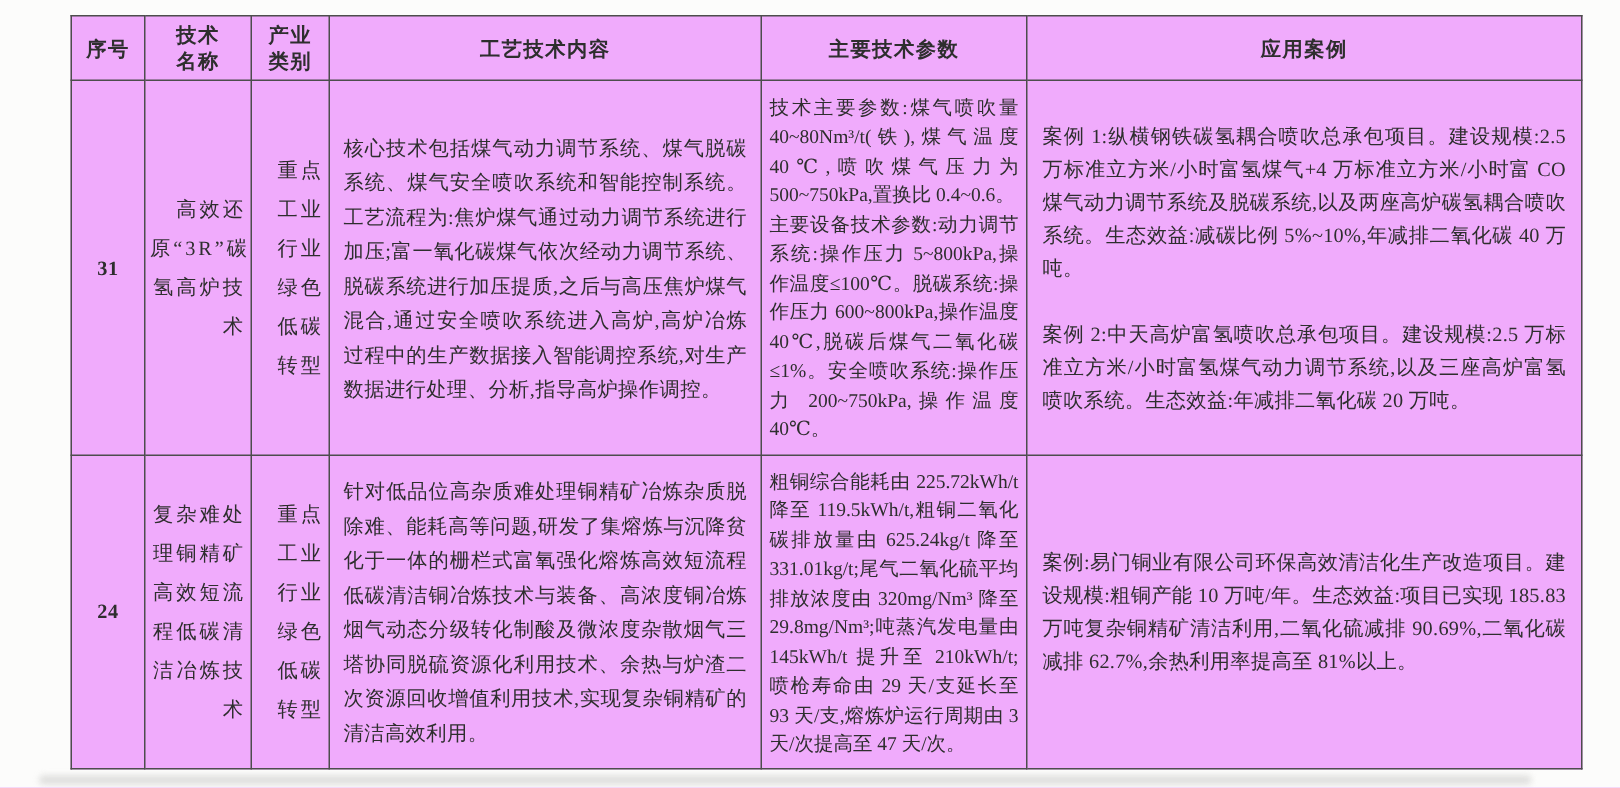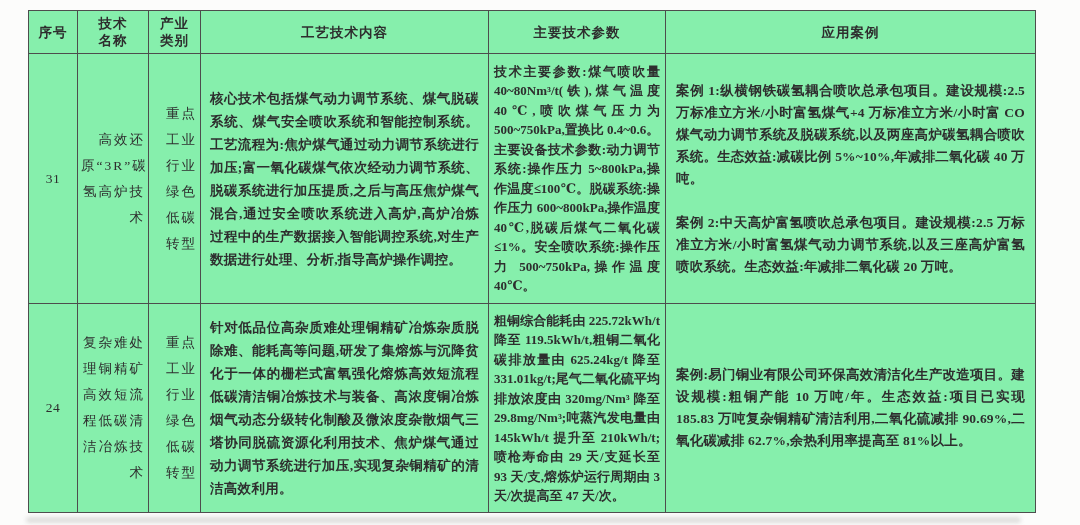--- a/index.html
+++ b/index.html
@@ -10,46 +10,46 @@
   }
   .page {
     position: relative;
     width: 1080px; height: 525px;
     background: #fcfcfb;
     overflow: hidden;
     color: #2e2e2e;
   }
   table.doc-table {
     position: absolute;
-    left: 28px; top: 10px;
+    left: 47px; top: 10px;
     width: 1007px;
     border-collapse: collapse;
     table-layout: fixed;
-    background: #86efac;
+    background: #f0abfc;
   }
   .doc-table th, .doc-table td {
     border: 1px solid #4d4d4d;
     vertical-align: middle;
     font-size: 13.5px;
     color: #2e2e2e;
     padding: 2px 6px;
     overflow: hidden;
   }
   .doc-table thead tr { height: 43px; }
   .doc-table th {
     font-weight: bold;
     text-align: center;
     white-space: pre-line;
     line-height: 17px;
     letter-spacing: 1px;
     font-size: 13.5px;
   }
   tr.row-a { height: 250px; }
   tr.row-b { height: 209px; }
-  td.c-seq  { text-align: center; letter-spacing: 0.5px; }
+  td.c-seq  { text-align: center; letter-spacing: 0.5px; font-weight: bold; }
   td.c-name, td.c-cat {
     text-align: right;
     line-height: 26px;
     letter-spacing: 2px;
     padding: 2px 3px;
   }
   td.c-proc {
     text-align: justify;
     line-height: 23px;
     padding: 4px 9px;
@@ -62,21 +62,21 @@
     font-size: 13px;
     padding: 3px 5px;
     vertical-align: middle;
   }
   td.c-case {
     text-align: justify;
     line-height: 22px;
     padding: 4px 10px;
     letter-spacing: 0.2px;
   }
-  .doc-table p { margin: 0; font-weight: bold; }
+  .doc-table p { margin: 0; }
   .case-gap { margin-top: 22px !important; }
   .scan-shadow {
     position: absolute;
     left: 26px; top: 517px;
     width: 995px; height: 6px;
     background: #d9d9d7;
     border-radius: 3px;
     filter: blur(2px);
     opacity: 0.85;
   }
@@ -109,33 +109,33 @@
     <tbody>
       <tr class="row-a">
         <td class="c-seq">31</td>
         <td class="c-name">高效还原“3R”碳氢高炉技术</td>
         <td class="c-cat">重点工业行业绿色低碳转型</td>
         <td class="c-proc">
           <p>核心技术包括煤气动力调节系统、煤气脱碳系统、煤气安全喷吹系统和智能控制系统。工艺流程为:焦炉煤气通过动力调节系统进行加压;富一氧化碳煤气依次经动力调节系统、脱碳系统进行加压提质,之后与高压焦炉煤气混合,通过安全喷吹系统进入高炉,高炉冶炼过程中的生产数据接入智能调控系统,对生产数据进行处理、分析,指导高炉操作调控。</p>
         </td>
         <td class="c-par">
           <p>技术主要参数:煤气喷吹量 40~80Nm³/t(铁),煤气温度 40℃,喷吹煤气压力为 500~750kPa,置换比 0.4~0.6。</p>
-          <p>主要设备技术参数:动力调节系统:操作压力 5~800kPa,操作温度≤100℃。脱碳系统:操作压力 600~800kPa,操作温度 40℃,脱碳后煤气二氧化碳≤1%。安全喷吹系统:操作压力 500~750kPa,操作温度 40℃。</p>
+          <p>主要设备技术参数:动力调节系统:操作压力 5~800kPa,操作温度≤100℃。脱碳系统:操作压力 600~800kPa,操作温度 40℃,脱碳后煤气二氧化碳≤1%。安全喷吹系统:操作压力 200~750kPa,操作温度 40℃。</p>
         </td>
         <td class="c-case">
           <p>案例 1:纵横钢铁碳氢耦合喷吹总承包项目。建设规模:2.5 万标准立方米/小时富氢煤气+4 万标准立方米/小时富 CO 煤气动力调节系统及脱碳系统,以及两座高炉碳氢耦合喷吹系统。生态效益:减碳比例 5%~10%,年减排二氧化碳 40 万吨。</p>
           <p class="case-gap">案例 2:中天高炉富氢喷吹总承包项目。建设规模:2.5 万标准立方米/小时富氢煤气动力调节系统,以及三座高炉富氢喷吹系统。生态效益:年减排二氧化碳 20 万吨。</p>
         </td>
       </tr>
       <tr class="row-b">
         <td class="c-seq">24</td>
         <td class="c-name">复杂难处理铜精矿高效短流程低碳清洁冶炼技术</td>
         <td class="c-cat">重点工业行业绿色低碳转型</td>
         <td class="c-proc">
-          <p>针对低品位高杂质难处理铜精矿冶炼杂质脱除难、能耗高等问题,研发了集熔炼与沉降贫化于一体的栅栏式富氧强化熔炼高效短流程低碳清洁铜冶炼技术与装备、高浓度铜冶炼烟气动态分级转化制酸及微浓度杂散烟气三塔协同脱硫资源化利用技术、焦炉煤气通过动力调节系统进行加压,实现复杂铜精矿的清洁高效利用。</p>
+          <p>针对低品位高杂质难处理铜精矿冶炼杂质脱除难、能耗高等问题,研发了集熔炼与沉降贫化于一体的栅栏式富氧强化熔炼高效短流程低碳清洁铜冶炼技术与装备、高浓度铜冶炼烟气动态分级转化制酸及微浓度杂散烟气三塔协同脱硫资源化利用技术、余热与炉渣二次资源回收增值利用技术,实现复杂铜精矿的清洁高效利用。</p>
         </td>
         <td class="c-par">
           <p>粗铜综合能耗由 225.72kWh/t 降至 119.5kWh/t,粗铜二氧化碳排放量由 625.24kg/t 降至 331.01kg/t;尾气二氧化硫平均排放浓度由 320mg/Nm³ 降至 29.8mg/Nm³;吨蒸汽发电量由 145kWh/t 提升至 210kWh/t;喷枪寿命由 29 天/支延长至 93 天/支,熔炼炉运行周期由 3 天/次提高至 47 天/次。</p>
         </td>
         <td class="c-case">
           <p>案例:易门铜业有限公司环保高效清洁化生产改造项目。建设规模:粗铜产能 10 万吨/年。生态效益:项目已实现 185.83 万吨复杂铜精矿清洁利用,二氧化硫减排 90.69%,二氧化碳减排 62.7%,余热利用率提高至 81%以上。</p>
         </td>
       </tr>
     </tbody>
   </table>

